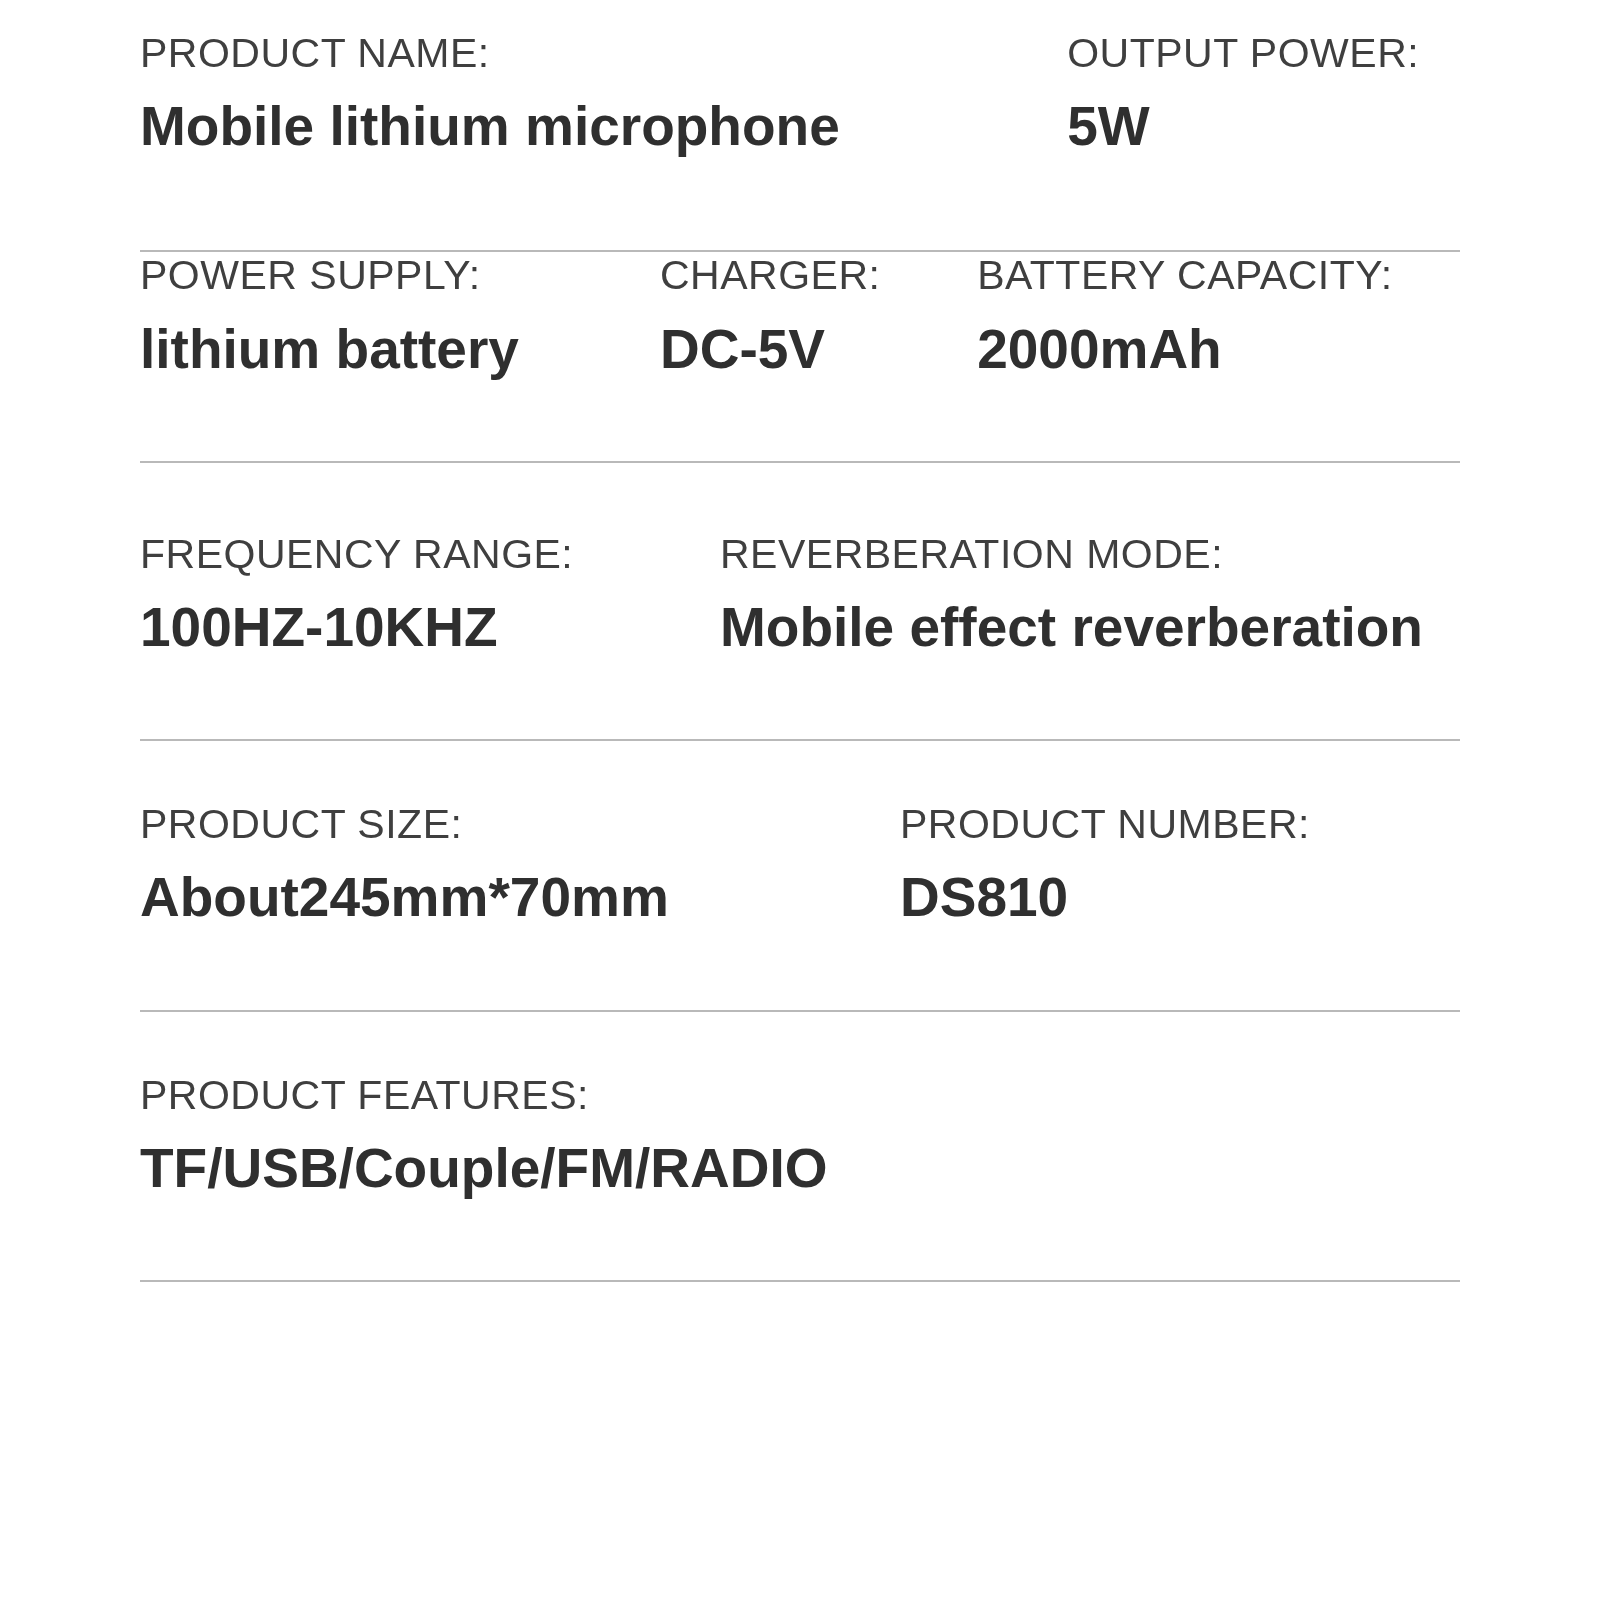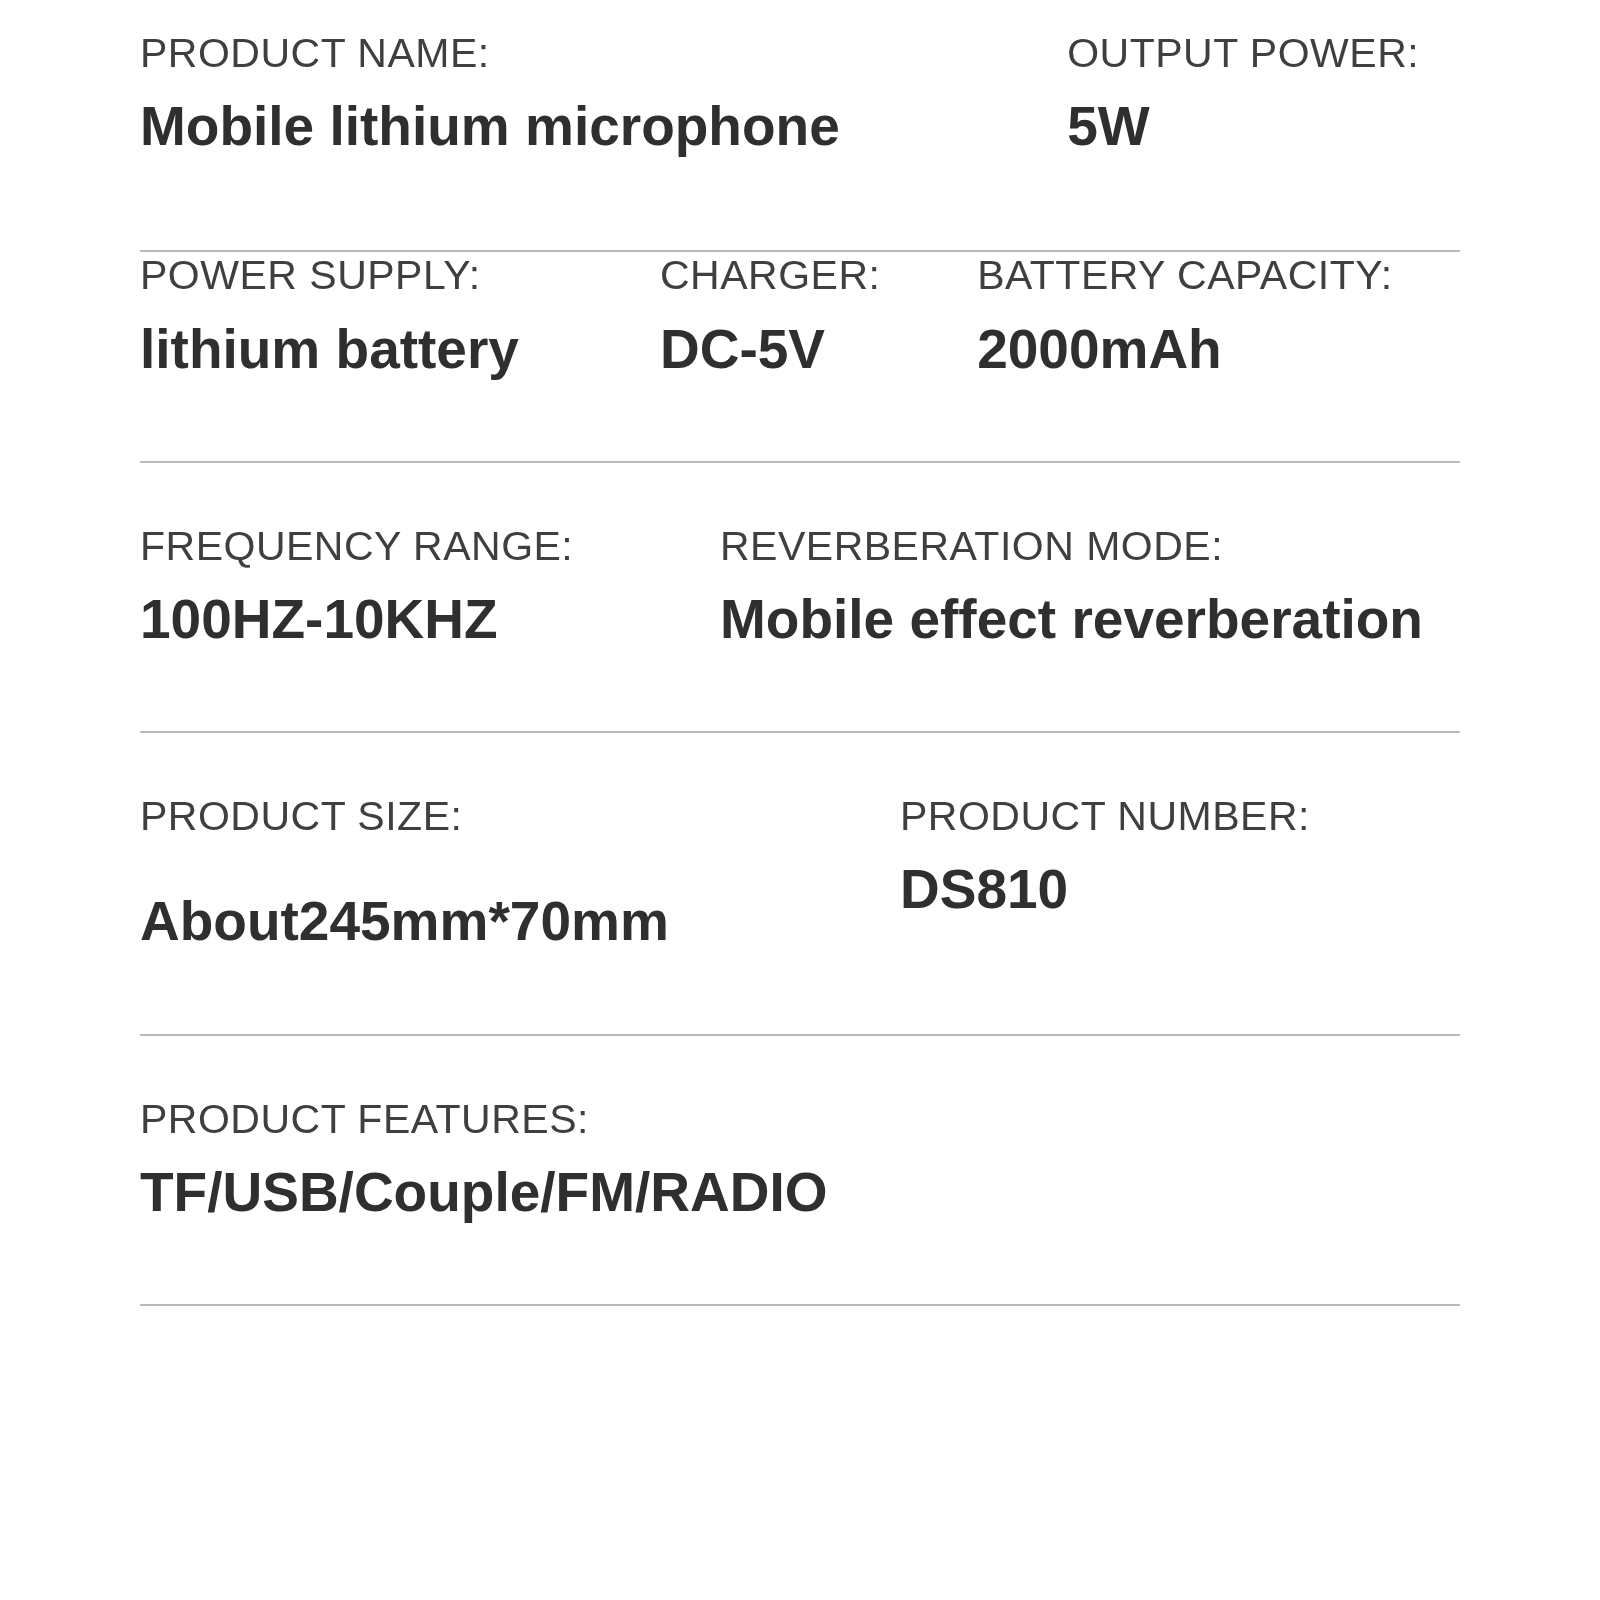--- a/index.html
+++ b/index.html
@@ -67,28 +67,28 @@
   .pad-r1 { height: 92px; }
 
   
   .row2 { }
   .row2 .c1 { width: 560px; }
   .row2 .c2 { width: 320px; }
   .row2 .c3 { width: 520px; margin-left: 20px; }
   .pad-r2 { height: 80px; }
 
   
-  .row3 { padding-top: 60px; }
+  .row3 { padding-top: 60px; margin-top: 8px; }
   .row3 .c1 { width: 580px; }
   .row3 .c2 { width: 740px; }
   .pad-r3 { height: 80px; }
 
   
   .row4 { padding-top: 60px; }
-  .row4 .c1 { width: 760px; gap: 32px; }
+  .row4 .c1 { width: 760px; }
   .row4 .c2 { width: 560px; }
   .pad-r4 { height: 80px; }
 
   
   .row5 { padding-top: 60px; }
   .row5 .c1 { width: 1320px; }
   .pad-r5 { height: 80px; }
 </style>
 </head>
 <body>

